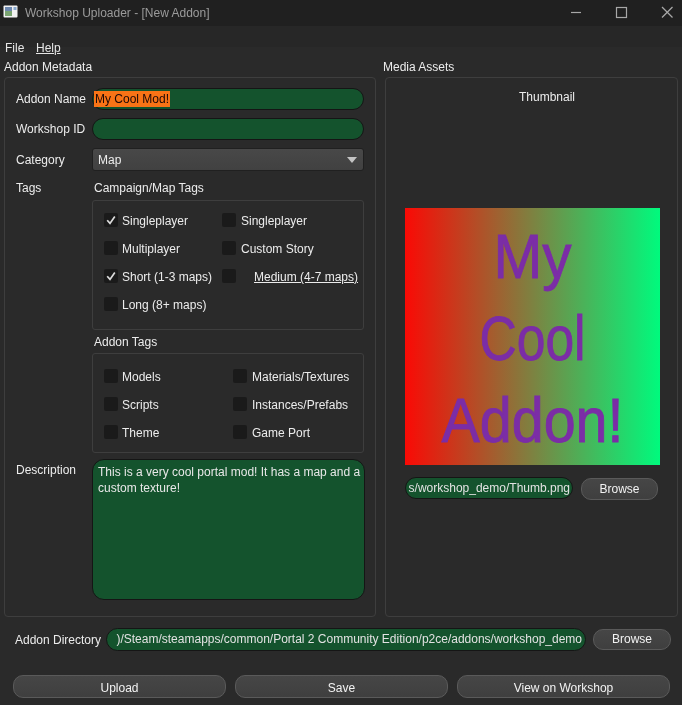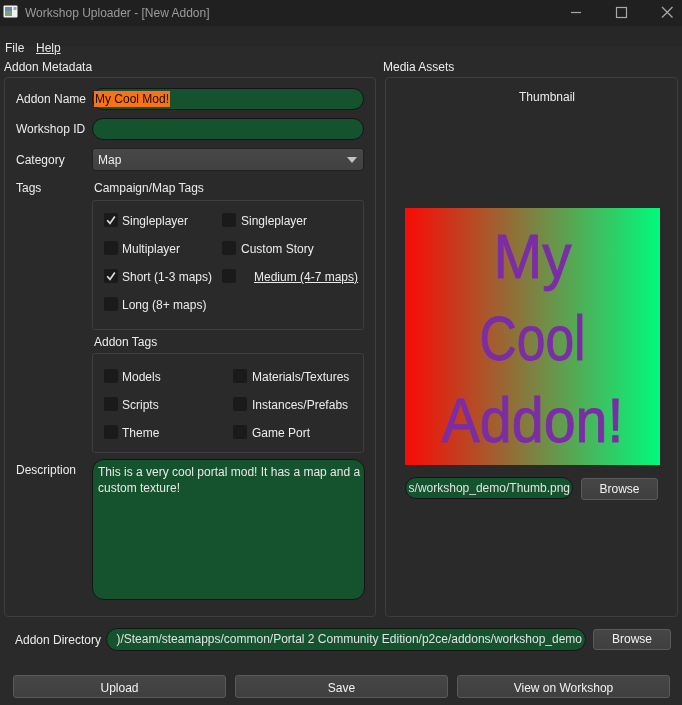--- a/index.html
+++ b/index.html
@@ -6,21 +6,21 @@
 html,body { width:682px; height:705px; overflow:hidden; }
 body { background:#2a2a2a; font-family:"Liberation Sans",sans-serif; font-size:12px; color:#ececec; position:relative; }
 .abs { position:absolute; }
 .titlebar { left:0; top:0; width:682px; height:26px; background:#202020; }
 .title-text { left:25px; top:0; height:26px; line-height:26px; color:#9b9b9b; font-size:12px; }
 .menubar { left:0; top:26px; width:682px; height:21px; background:#272727; }
 .menu-item { top:26px; height:21px; line-height:21px; color:#e6e6e6; font-size:12px;margin-top:12px; }
 .gb { border:1px solid #3e3e3e; border-radius:4px; }
 .lbl { font-size:12px; color:#ececec; white-space:nowrap; }
 .input { background:#14532d; border:1px solid #151515; border-radius:12px; color:#e2e2e2; font-size:12px; }
-.btn { background:linear-gradient(#464646,#3f3f3f); border:1px solid #5a5a5a; border-radius:3px; color:#f2f2f2; font-size:12px; text-align:center; }
+.btn { background:linear-gradient(#464646,#3f3f3f); border:1px solid #5a5a5a; border-radius:10px; color:#f2f2f2; font-size:12px; text-align:center; }
 .cb { width:14px; height:14px; background:#1a1a1a; border-radius:2px; }
 .cblbl { font-size:12px; color:#ececec; white-space:nowrap; }
 </style>
 </head>
 <body>
 
 <div class="abs titlebar"></div>
 <svg class="abs" style="left:3px;top:5px;" width="15" height="13" viewBox="0 0 15 13">
   <rect x="0.5" y="0.5" width="14" height="12" fill="#f2f2f2" rx="1"></rect>
   <rect x="2" y="2" width="7" height="9" fill="#6c87ae"></rect>

